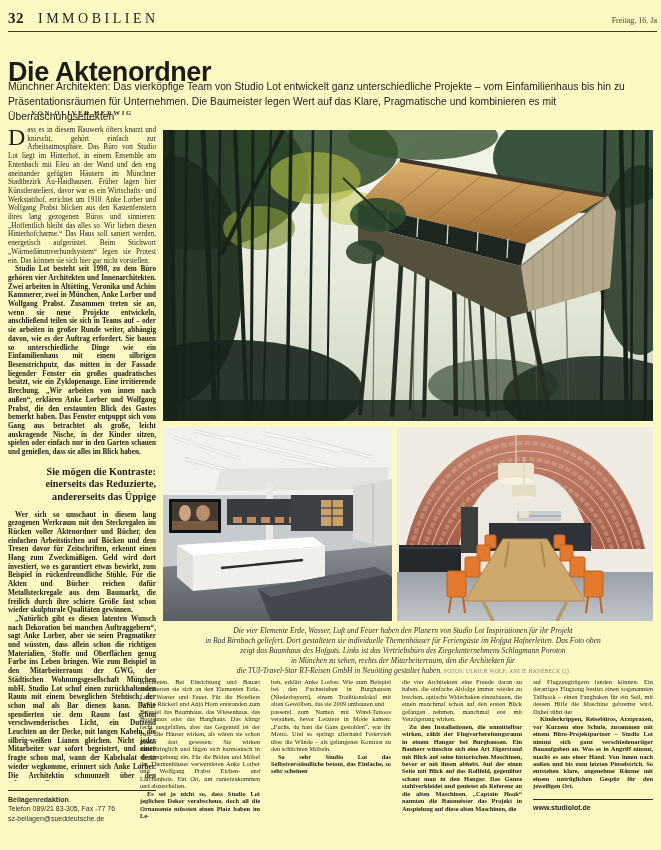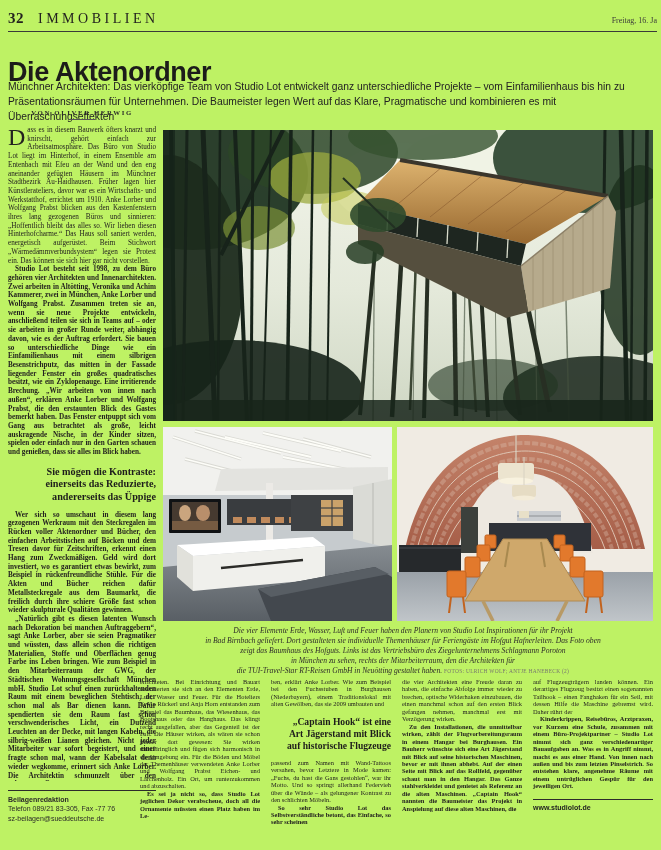--- a/index.html
+++ b/index.html
@@ -1,16 +1,16 @@
 <!DOCTYPE html>
 <html lang="de"><head>
 <meta charset="utf-8">
 <style>
   html,body{margin:0;padding:0;background:#d9d9d6;}
-  #page{position:relative;width:661px;height:850px;margin:0 auto;background:#bef264;overflow:hidden;
+  #page{position:relative;width:661px;height:850px;margin:0 auto;background:#fef9c3;overflow:hidden;
         font-family:"Liberation Serif","DejaVu Serif",serif;color:#23221f;}
   
   .masthead{position:absolute;left:8px;right:4px;top:10px;height:21px;border-bottom:1.2px solid #3a3a38;}
   .pagenum{position:absolute;left:0;top:0;font-size:15px;font-weight:bold;letter-spacing:.5px;}
   .section{position:absolute;left:30px;top:1px;font-size:14px;letter-spacing:3.5px;}
   .dateline{position:absolute;right:0;top:6px;font-size:8px;color:#3c3c3a;}
   
   .headline{position:absolute;left:8px;top:39px;font-family:"Liberation Sans","DejaVu Sans",sans-serif;
             font-weight:bold;font-size:27px;letter-spacing:-.4px;color:#1c1c1a;}
   .subtitle{position:absolute;left:8px;top:79px;width:648px;font-family:"Liberation Sans","DejaVu Sans",sans-serif;
@@ -328,23 +328,20 @@
 in München zu sehen, rechts der Mitarbeiterraum, den die Architekten für
 die TUI-Travel-Star RT-Reisen GmbH in Neuötting gestaltet haben.</span> <span class="credit">FOTOS: ULRICH WOLF; ANTJE HANEBECK (2)</span></div>
 
   <div class="bcols">
     <div class="bcol">
       <p class="jp">errichteten. Bei Einrichtung und Bauart orientierten sie sich an den Elementen Erde, Luft, Wasser und Feuer. Für die Hoteliers Erwin Rückerl und Anja Horn entstanden zum Beispiel das Baumhaus, das Wiesenhaus, das Bootshaus oder das Hanghaus. Das klingt recht ausgefallen, aber das Gegenteil ist der Fall. Die Häuser wirken, als wären sie schon immer dort gewesen: Sie wirken unaufdringlich und fügen sich harmonisch in die Umgebung ein. Für die Böden und Möbel der Themenhäuser verwendeten Anke Lorber und Wolfgang Prabst Eichen- und Lärchenholz. Ein Ort, um runterzukommen und abzuschalten.</p>
       <p class="jp ind">Es sei ja nicht so, dass Studio Lot jeglichen Dekor verabscheue, doch all die Ornamente müssten einen Platz haben im Le-</p>
     </div>
     <div class="bcol">
       <p class="jp">ben, erklärt Anke Lorber. Wie zum Beispiel bei den Fuchsstuben in Burghausen (Niederbayern), einem Traditionslokal mit alten Gewölben, das sie 2009 umbauten und</p>
-      <h3 class="crosshead">„Captain Hook“ ist eine
-Art Jägerstand mit Blick
-auf historische Flugzeuge</h3>
       <p class="jp">passend zum Namen mit Wand-Tattoos versahen, bevor Letztere in Mode kamen: „Fuchs, du hast die Gans gestohlen“, war ihr Motto. Und so springt allerhand Federvieh über die Wände – als gelungener Kontrast zu den schlichten Möbeln.</p>
       <p class="jp ind">So sehr Studio Lot das Selbstverständliche betont, das Einfache, so sehr scheinen</p>
     </div>
     <div class="bcol">
       <p class="jp">die vier Architekten eine Freude daran zu haben, die einfache Abfolge immer wieder zu brechen, optische Widerhaken einzubauen, die einen manchmal schon auf den ersten Blick gefangen nehmen, manchmal erst mit Verzögerung wirken.</p>
       <p class="jp ind">Zu den Installationen, die unmittelbar wirken, zählt der Flugvorbereitungsraum in einem Hangar bei Burghausen. Ein Bauherr wünschte sich eine Art Jägerstand mit Blick auf seine historischen Maschinen, bevor er mit ihnen abhebt. Auf der einen Seite mit Blick auf das Rollfeld, gegenüber schaut man in den Hangar. Das Ganze stahlverkleidet und genietet als Referenz an die alten Maschinen. „Captain Hook“ nannten die Baumeister das Projekt in Anspielung auf diese alten Maschinen, die</p>
     </div>
     <div class="bcol">
       <p class="jp">auf Flugzeugträgern landen können. Ein derartiges Flugzeug besitzt einen sogenannten Tailhook – einen Fanghaken für ein Seil, mit dessen Hilfe die Maschine gebremst wird. Daher rührt der</p>
       <p class="jp ind">Kinderkrippen, Reisebüros, Arztpraxen, vor Kurzem eine Schule, zusammen mit einem Büro-Projektpartner – Studio Lot nimmt sich ganz verschiedenartiger Bauaufgaben an. Was es in Angriff nimmt, macht es aus einer Hand. Von innen nach außen und bis zum letzten Pinselstrich. So entstehen klare, angenehme Räume mit einem untrüglichen Gespür für den jeweiligen Ort.</p>

